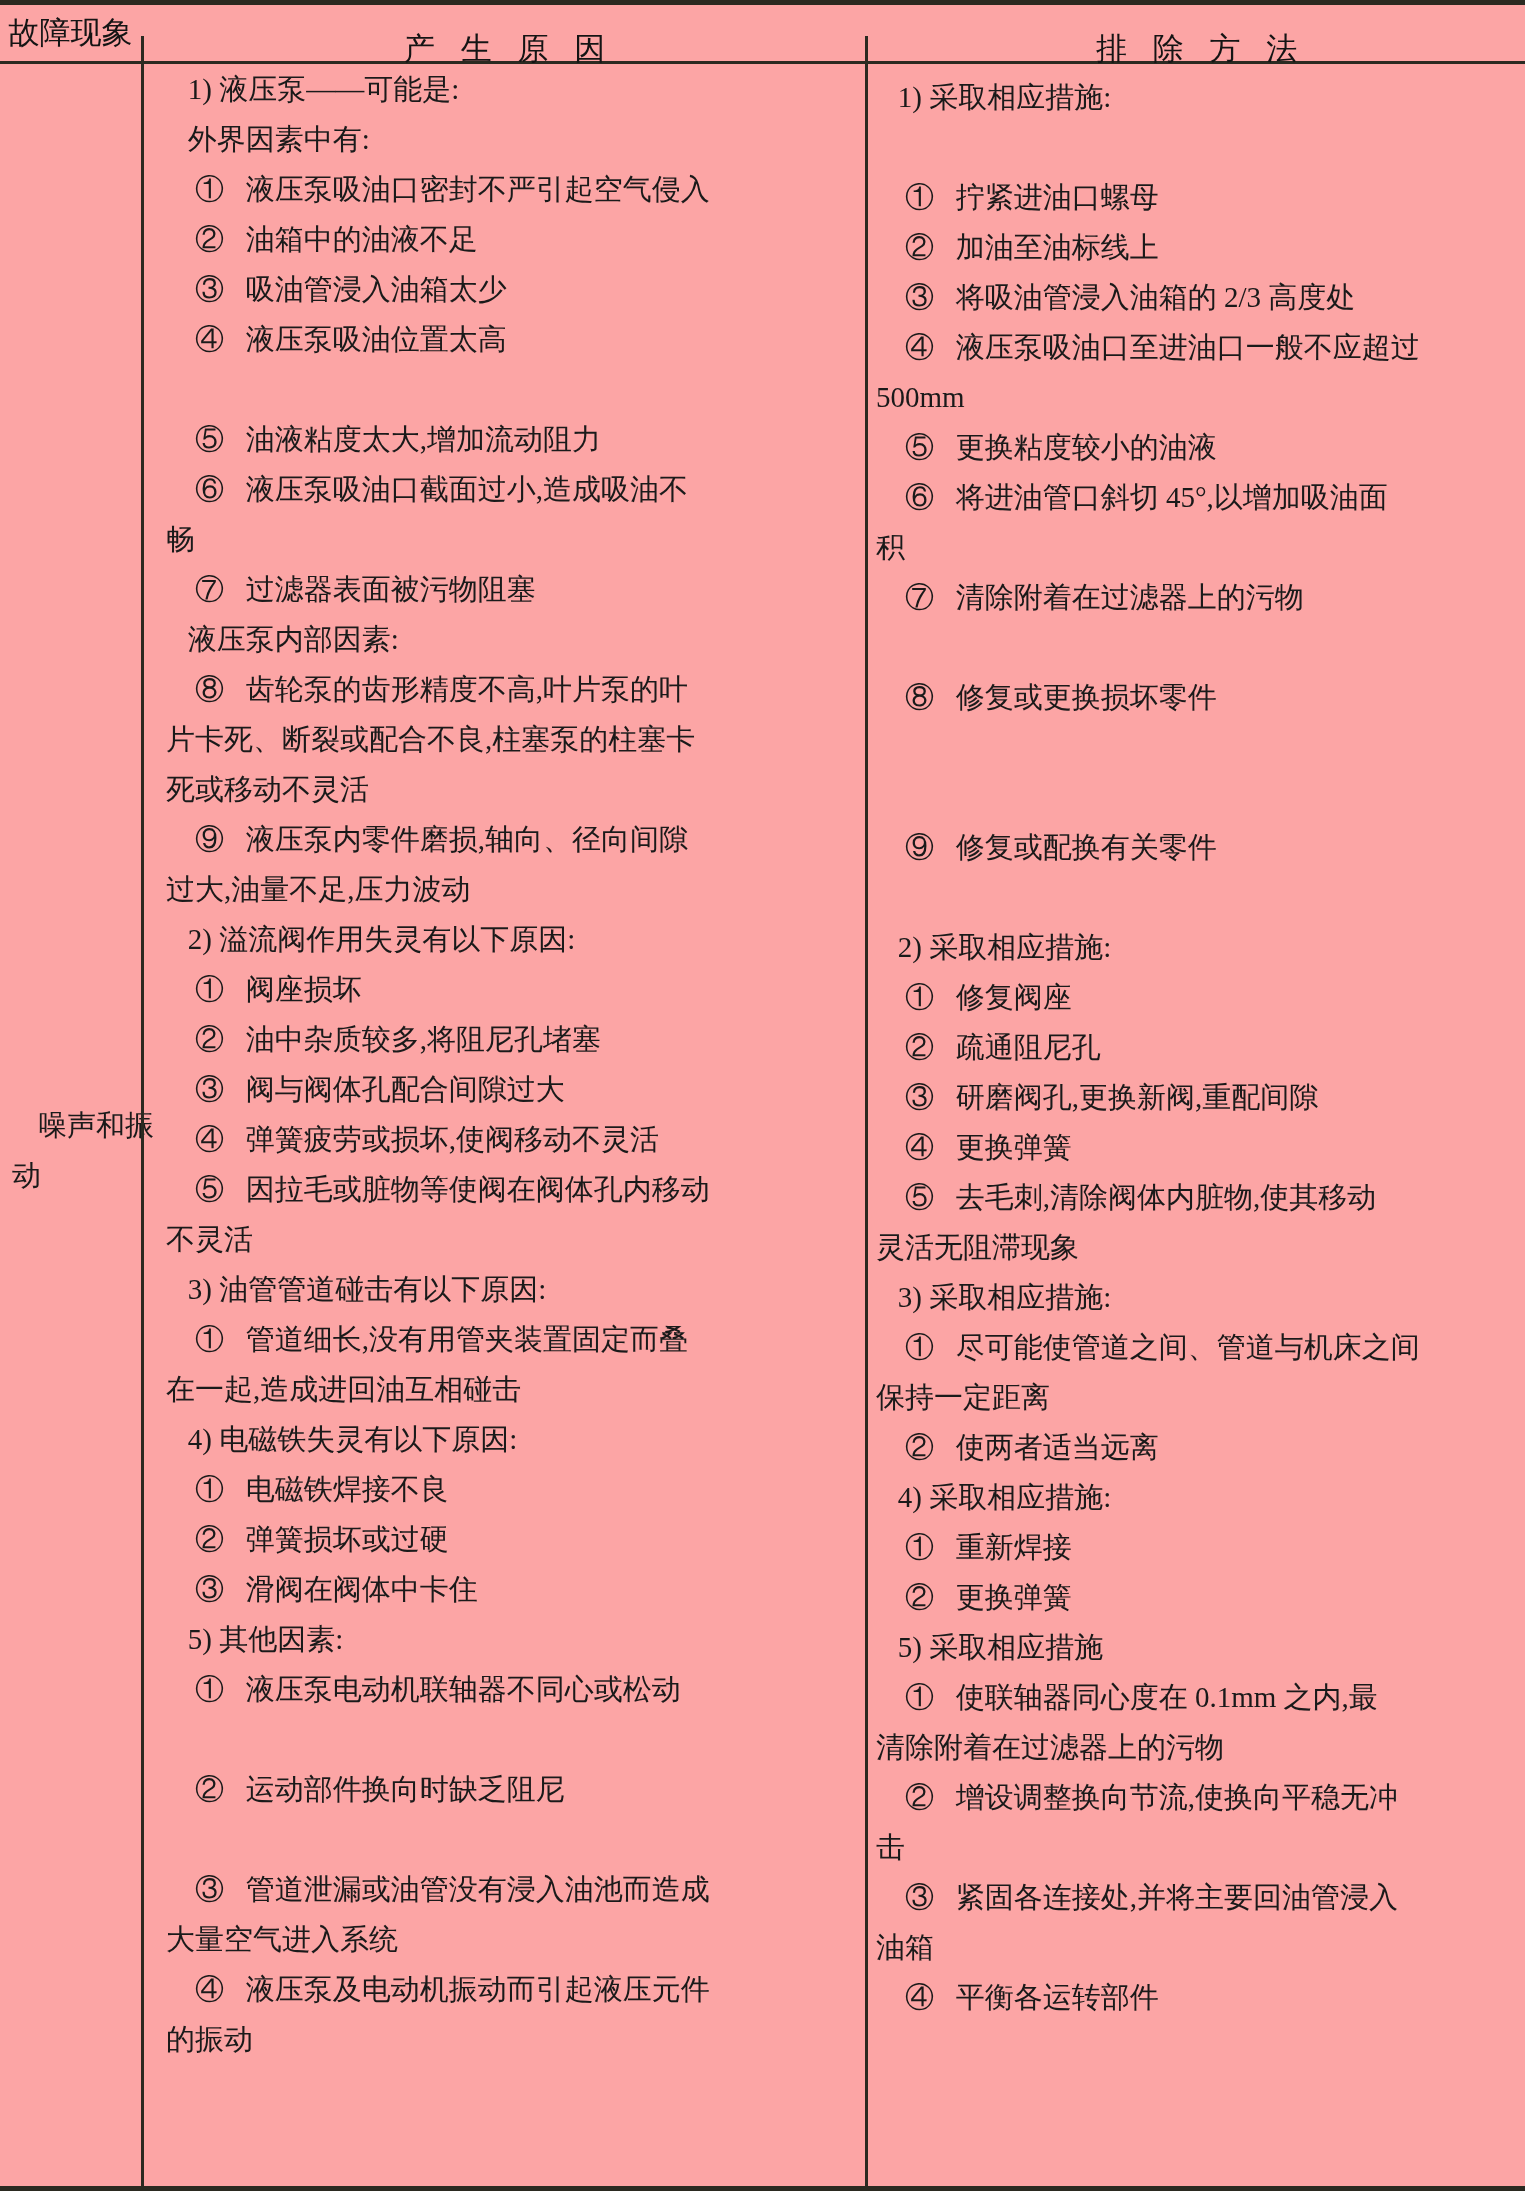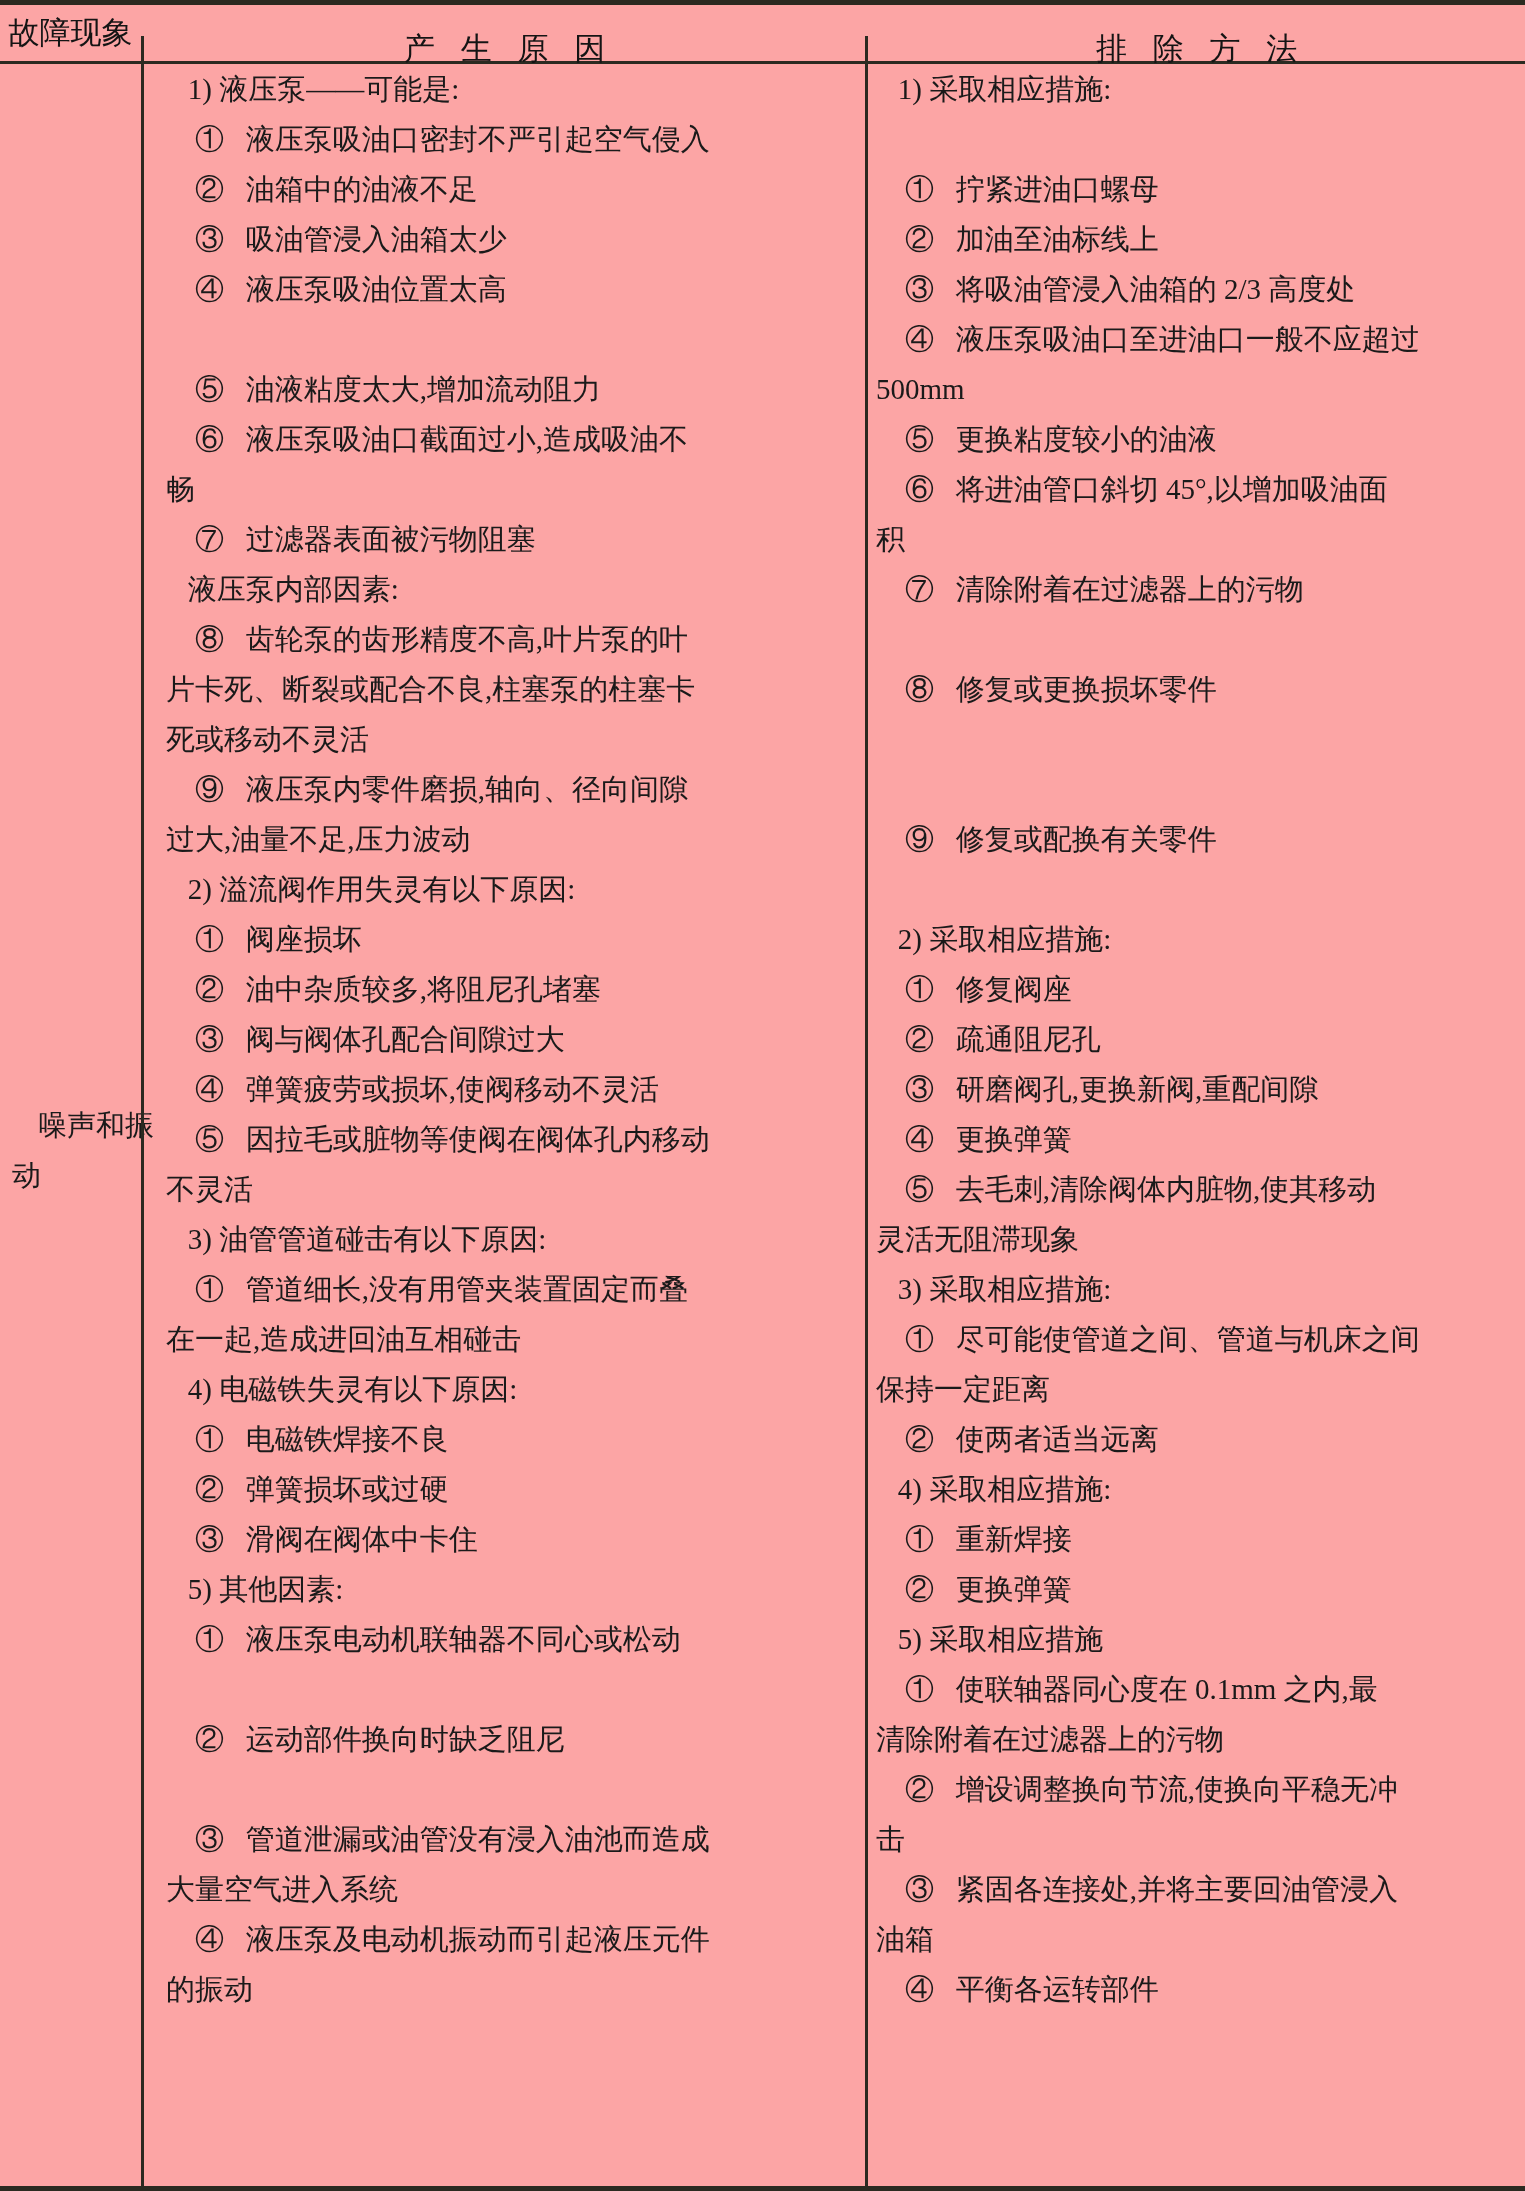--- a/index.html
+++ b/index.html
@@ -25,21 +25,21 @@
   .cause-col  { width:727px; flex:0 0 727px; box-sizing:border-box;
                 border-left:3px solid #2b2a21; border-right:3px solid #2b2a21; }
   .remedy-col { flex:1 1 auto; box-sizing:border-box; }
   .hcell {
     display:flex; align-items:center; justify-content:center;
     font-size:31px; color:#141414;
   }
   .hcell.spread { letter-spacing:9px; text-indent:9px;margin-top:31px; }
   .cell { overflow:visible; }
   .cause-cell  { padding:0 4px 0 22px; }
-  .remedy-cell { padding:0 4px 0 8px; }
+  .remedy-cell { padding:8px 4px 0 8px; }
   .line {
     height:50px; line-height:50px;
     font-size:29px; white-space:pre; overflow:visible;
   }
   .fault-cell { padding:1036px 0 0 12px; }
   .fault-cell .line { line-height:50px; height:50px; }
   .fault-cell .line:first-child { text-indent:26px; }
 </style>
 </head>
 <body>
@@ -53,20 +53,21 @@
       <div class="remedy-col hcell spread">排 除 方 法</div>
     </div>
 
     <div class="body-row">
       <div class="fault-col cell fault-cell">
           <div class="line">噪声和振</div>
           <div class="line">动</div>
         </div>
       <div class="cause-col cell cause-cell">
           <div class="line">   1) 液压泵——可能是:</div>
+          <div class="line">   外界因素中有:</div>
           <div class="line">    ①   液压泵吸油口密封不严引起空气侵入</div>
           <div class="line">    ②   油箱中的油液不足</div>
           <div class="line">    ③   吸油管浸入油箱太少</div>
           <div class="line">    ④   液压泵吸油位置太高</div>
           <div class="line"></div>
           <div class="line">    ⑤   油液粘度太大,增加流动阻力</div>
           <div class="line">    ⑥   液压泵吸油口截面过小,造成吸油不</div>
           <div class="line">畅</div>
           <div class="line">    ⑦   过滤器表面被污物阻塞</div>
           <div class="line">   液压泵内部因素:</div>

